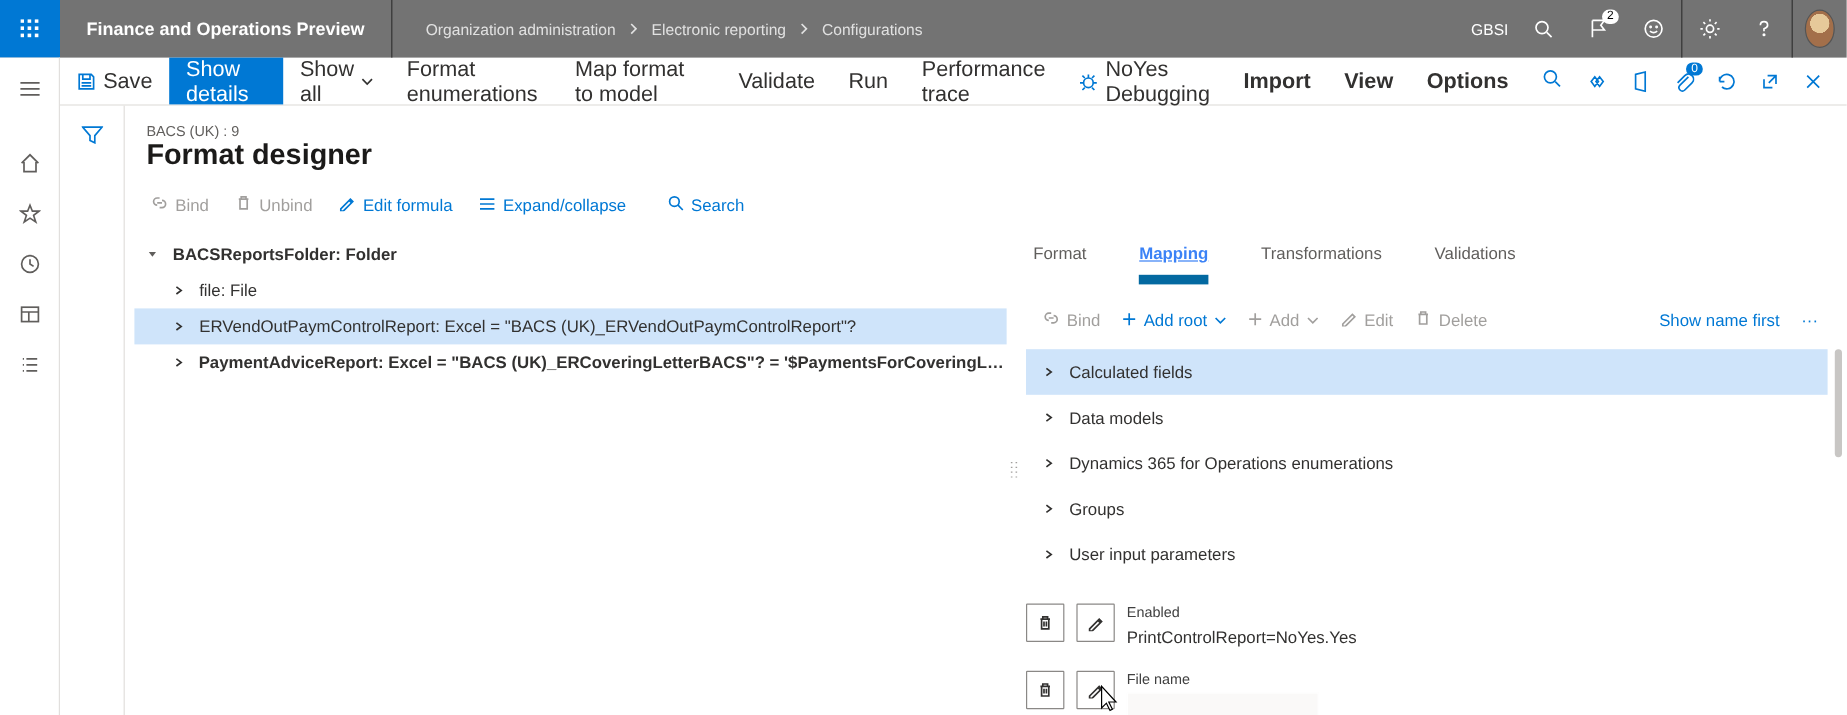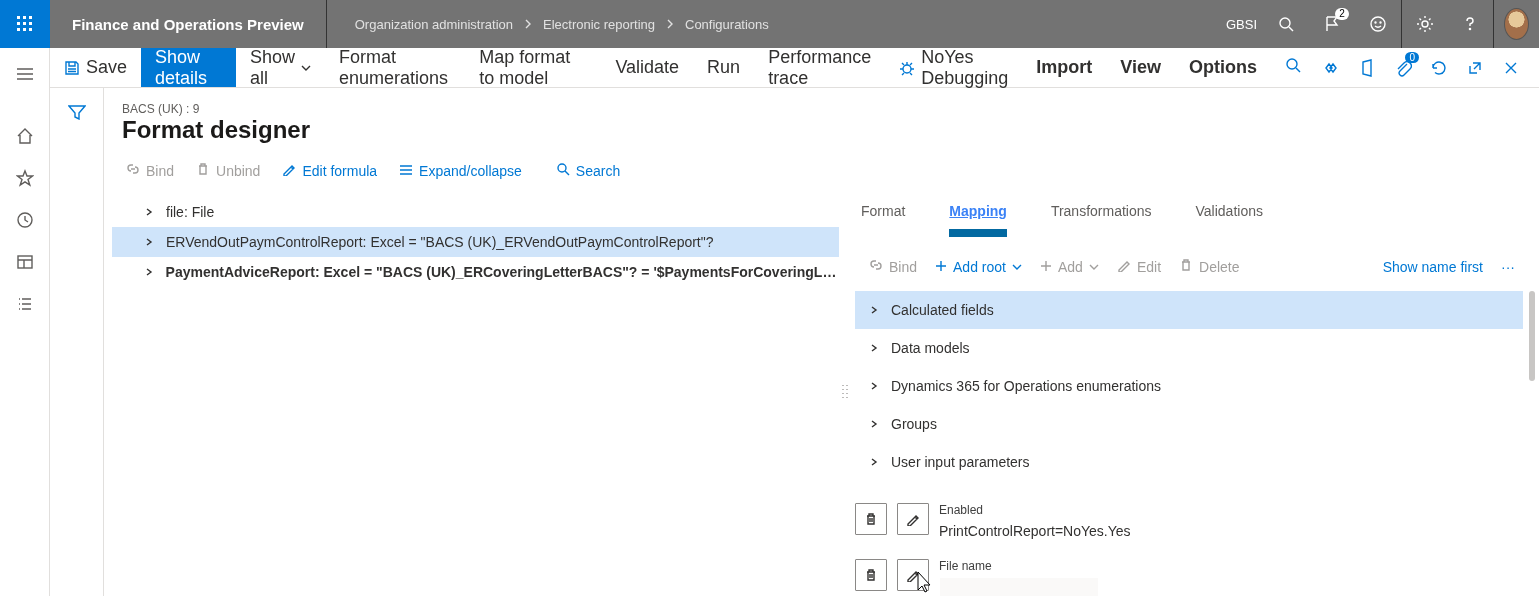--- a/index.html
+++ b/index.html
@@ -319,20 +319,28 @@
               <circle cx="6" cy="6" r="4"></circle>
               <path d="M9 9 L13 13"></path>
             </svg></span>
         <span>Search</span>
       </div>
     </div>
 
     <div class="columns">
       <div class="tree-col">
         <div class="tree">
+          <div class="tree-row l0">
+            <span class="tree-caret">
+                <svg width="10" height="10">
+                  <path d="M2 3 L5 7 L8 3 Z" fill="#605e5c" stroke="none"></path>
+                </svg>
+              </span>
+            <span class="tree-label">BACSReportsFolder: Folder</span>
+          </div>
           <div class="tree-row l1 plain">
             <span class="tree-caret">
                 <svg width="10" height="10">
                   <path d="M3 2 L7 5 L3 8"></path>
                 </svg>
               </span>
             <span class="tree-label">file: File</span>
           </div>
           <div class="tree-row l1 plain selected">
             <span class="tree-caret">

